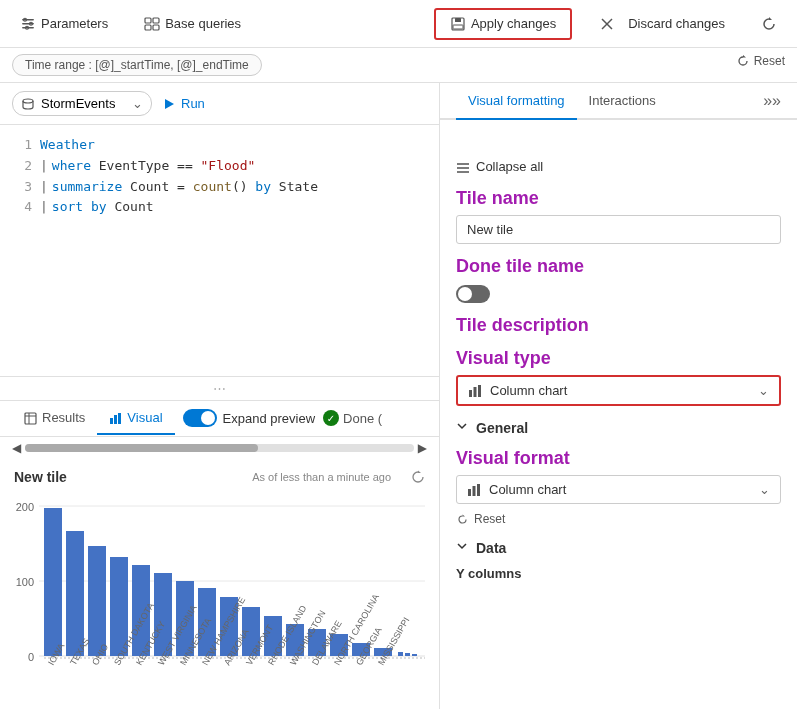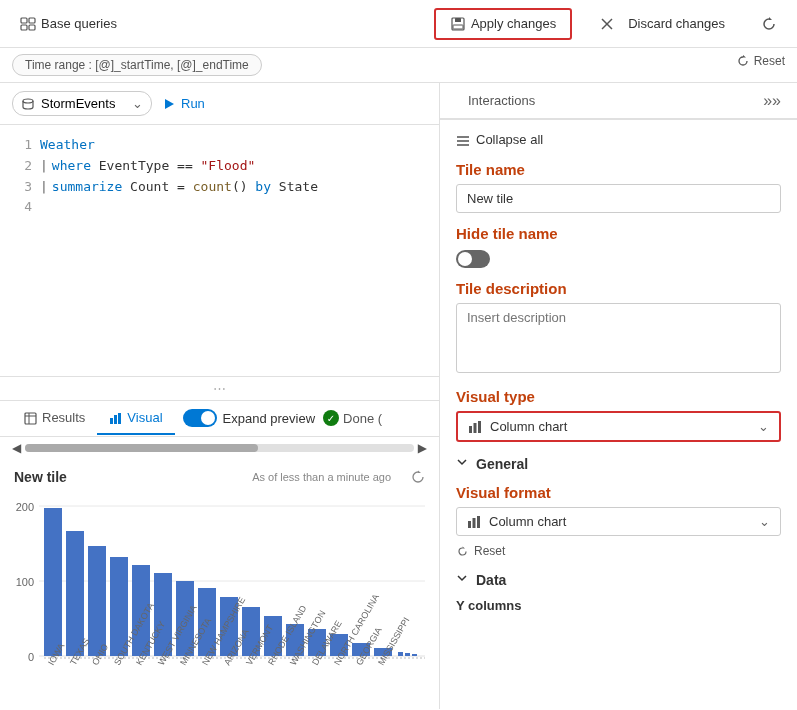--- a/index.html
+++ b/index.html
@@ -113,24 +113,24 @@
     
     .right-panel { width: 357px; display: flex; flex-direction: column; overflow: hidden; }
 
     
     .right-tabs { display: flex; align-items: center; border-bottom: 2px solid #e0e0e0; padding: 0 16px; background: #fff; }
     .right-tab { padding: 10px 12px; cursor: pointer; font-size: 13px; color: #555; border-bottom: 2px solid transparent; margin-bottom: -2px; }
     .right-tab.active { color: #0078d4; border-bottom: 2px solid #0078d4; font-weight: 500; }
     .right-tab-expand { margin-left: auto; cursor: pointer; color: #666; font-size: 16px; }
 
     
-    .right-content { flex: 1; overflow-y: auto; padding: 12px 16px; }
+    .right-content { flex: 1; overflow-y: auto; padding: 12px 16px; margin-top: 27px; }
     .collapse-all-btn { display: flex; align-items: center; gap: 6px; cursor: pointer; color: #333; font-size: 13px; margin-bottom: 14px; }
 
-    .field-label { font-size: 15px; font-weight: 600; color: #c2410c; margin-bottom: 6px; margin-top: 12px; }
+    .field-label { font-size: 18px; font-weight: 600; color: #a21caf; margin-bottom: 6px; margin-top: 12px; }
     .field-label:first-of-type { margin-top: 0; }
 
     .text-input {
       width: 100%; border: 1px solid #ccc; border-radius: 3px; padding: 6px 10px;
       font-size: 13px; color: #333; outline: none;
     }
 
     .hide-toggle-row { display: flex; align-items: center; margin: 8px 0 4px 0; }
     .small-toggle { width: 34px; height: 18px; background: #666; border-radius: 9px; position: relative; cursor: pointer; }
     .small-toggle-thumb { width: 14px; height: 14px; background: #fff; border-radius: 50%; position: absolute; top: 2px; left: 2px; }
@@ -162,20 +162,31 @@
     .y-columns-label { font-size: 13px; font-weight: 600; color: #333; margin-top: 8px; }
 
     
     .right-content::-webkit-scrollbar { width: 6px; }
     .right-content::-webkit-scrollbar-thumb { background: #ccc; border-radius: 3px; }
   </style>
 </head>
 <body>
 
 <div class="toolbar">
+  <div class="toolbar-item">
+    <svg width="16" height="16" viewBox="0 0 16 16">
+      <rect x="2" y="3" width="12" height="1.5" rx="1" fill="#555"></rect>
+      <circle cx="5" cy="3.75" r="1.5" fill="none" stroke="#555" stroke-width="1.2"></circle>
+      <rect x="2" y="7" width="12" height="1.5" rx="1" fill="#555"></rect>
+      <circle cx="11" cy="7.75" r="1.5" fill="none" stroke="#555" stroke-width="1.2"></circle>
+      <rect x="2" y="11" width="12" height="1.5" rx="1" fill="#555"></rect>
+      <circle cx="7" cy="11.75" r="1.5" fill="none" stroke="#555" stroke-width="1.2"></circle>
+    </svg>
+    <span>Parameters</span>
+  </div>
   <div class="toolbar-item">
     <svg width="16" height="16" viewBox="0 0 16 16">
       <rect x="1" y="2" width="6" height="5" rx="1" fill="none" stroke="#555" stroke-width="1.2"></rect>
       <rect x="9" y="2" width="6" height="5" rx="1" fill="none" stroke="#555" stroke-width="1.2"></rect>
       <rect x="1" y="9" width="6" height="5" rx="1" fill="none" stroke="#555" stroke-width="1.2"></rect>
       <rect x="9" y="9" width="6" height="5" rx="1" fill="none" stroke="#555" stroke-width="1.2"></rect>
     </svg>
     <span>Base queries</span>
   </div>
   <button class="apply-changes-btn">
@@ -244,20 +255,21 @@
       <div class="line">
         <span class="line-num">2</span>
         <span class="code-text"><span class="pipe">|</span><span class="kw-blue">where</span> EventType == <span class="kw-string">"Flood"</span></span>
       </div>
       <div class="line">
         <span class="line-num">3</span>
         <span class="code-text"><span class="pipe">|</span><span class="kw-blue">summarize</span> Count = <span class="kw-func">count</span>() <span class="kw-blue">by</span> State</span>
       </div>
       <div class="line">
         <span class="line-num">4</span>
+        <span class="code-text"><span class="pipe">|</span><span class="kw-blue">sort</span> <span class="kw-blue">by</span> Count</span>
       </div>
     </div>
 
     <div class="drag-handle">
       <span>⋯</span>
     </div>
 
     <div class="tabs-bar">
       <div class="tab">
         <svg width="13" height="13" viewBox="0 0 13 13">
@@ -409,20 +421,23 @@
         </svg>
       </div>
 
     </div>
 
   </div>
 
   <div class="right-panel">
 
     <div class="right-tabs">
+      <div class="right-tab active">
+        <span>Visual formatting</span>
+      </div>
       <div class="right-tab">
         <span>Interactions</span>
       </div>
       <div class="right-tab-expand">»»</div>
     </div>
 
     <div class="right-content">
 
       
       <div class="collapse-all-btn">
@@ -432,30 +447,29 @@
           <line x1="1" y1="12" x2="13" y2="12" stroke="#333" stroke-width="1.3"></line>
         </svg>
         <span>Collapse all</span>
       </div>
 
       
       <div class="field-label">Tile name</div>
       <input type="text" class="text-input" value="New tile" style="">
 
       
-      <div class="field-label">Hide tile name</div>
+      <div class="field-label">Done tile name</div>
       <div class="hide-toggle-row">
         <div class="small-toggle">
           <div class="small-toggle-thumb"></div>
         </div>
       </div>
 
       
       <div class="field-label">Tile description</div>
-      <textarea class="textarea-input" placeholder="Insert description" style=""></textarea>
 
       
       <div class="field-label">Visual type</div>
       <div class="select-field">
         <svg width="14" height="14" viewBox="0 0 14 14">
           <rect x="1" y="6" width="3" height="7" fill="#555"></rect>
           <rect x="5.5" y="3" width="3" height="10" fill="#555"></rect>
           <rect x="10" y="1" width="3" height="12" fill="#555"></rect>
         </svg>
         <span>Column chart</span>

